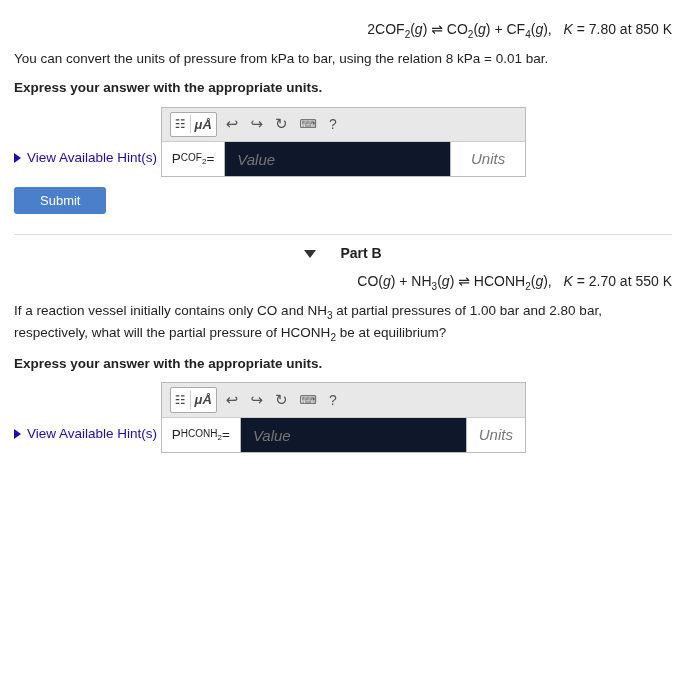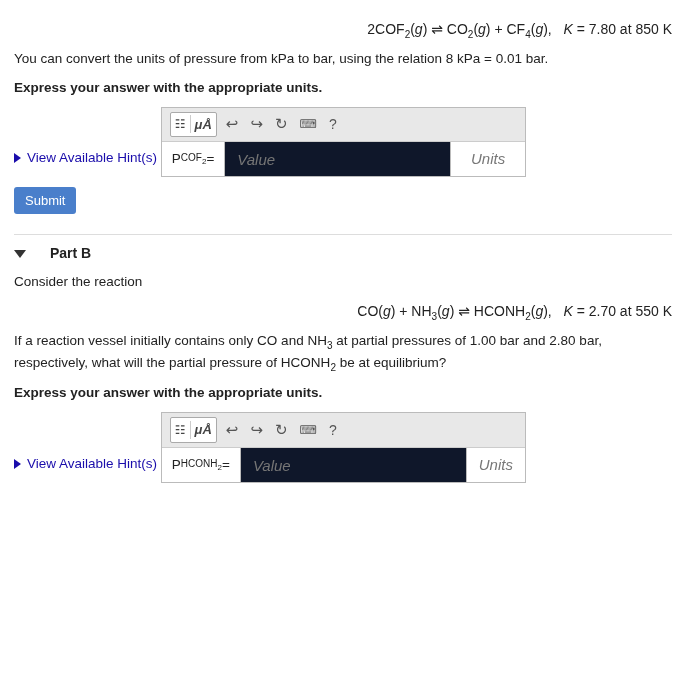--- a/index.html
+++ b/index.html
@@ -93,37 +93,37 @@
       display: flex;
       align-items: center;
       justify-content: center;
       text-align: center;
     }
 
     .submit-btn {
       background: #4a7fcb;
       color: #fff;
       border: none;
-      padding: 6px 11px;
+      padding: 6px 26px;
       font-size: 13px;
       cursor: pointer;
       border-radius: 3px;
       margin-top: 10px;
       margin-bottom: 10px;
     }
 
     .part-divider {
       border-top: 1px solid #ddd;
       margin: 10px 0 8px 0;
     }
     .part-label {
       display: flex;
       align-items: center;
       gap: 24px;
-      margin-bottom: 8px;
+      justify-content: center;
     }
     .part-arrow {
       display: inline-block;
       width: 0; height: 0;
       border-left: 6px solid transparent;
       border-right: 6px solid transparent;
       border-top: 8px solid #333;
       cursor: pointer;
     }
     .part-title {
@@ -183,21 +183,20 @@
 </div>
 
 <div class="part-divider"></div>
 
 <div class="section">
   <div class="part-label">
     <span class="part-arrow"></span>
     <span class="part-title">Part B</span>
   </div>
 
-  <p class="intro-text">Consider the reaction</p>
 
   <div class="reaction-line">
     CO(<i>g</i>) + NH<sub>3</sub>(<i>g</i>) ⇌ HCONH<sub>2</sub>(<i>g</i>),&nbsp;&nbsp;&nbsp;<i>K</i> = 2.70 at 550 K
   </div>
 
   <p class="intro-text">
     If a reaction vessel initially contains only CO and NH<sub>3</sub> at partial pressures of 1.00 bar and 2.80 bar, respectively, what will the partial pressure of HCONH<sub>2</sub> be at equilibrium?
   </p>
   <p class="intro-text">
     <span class="bold">Express your answer with the appropriate units.</span>

